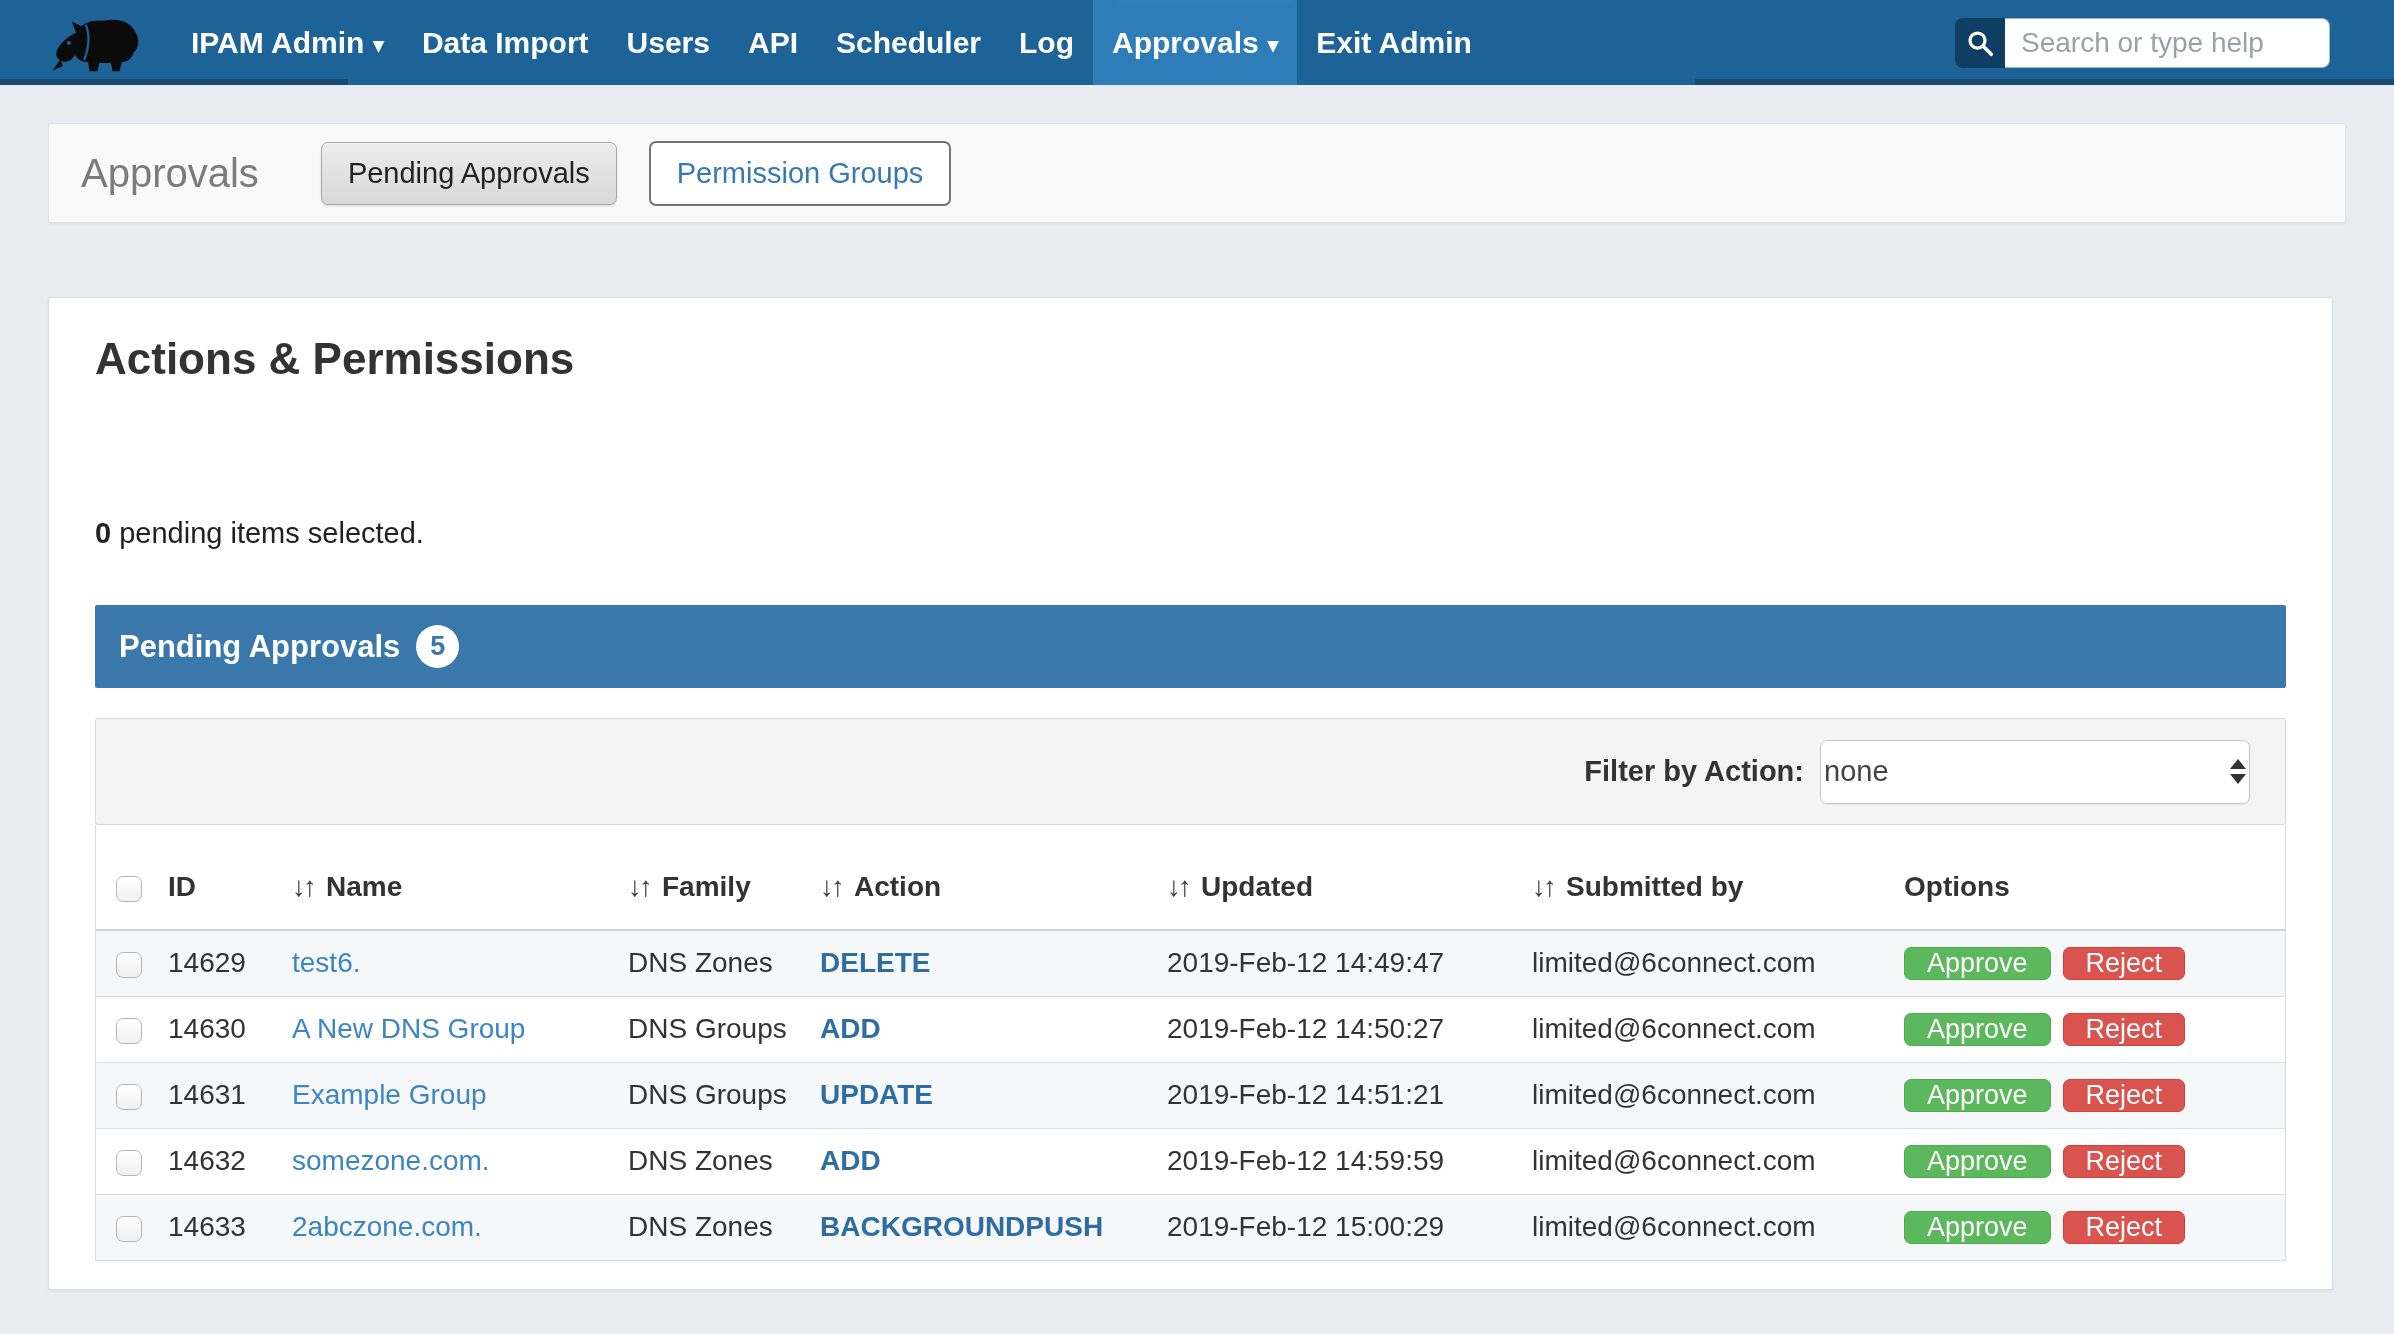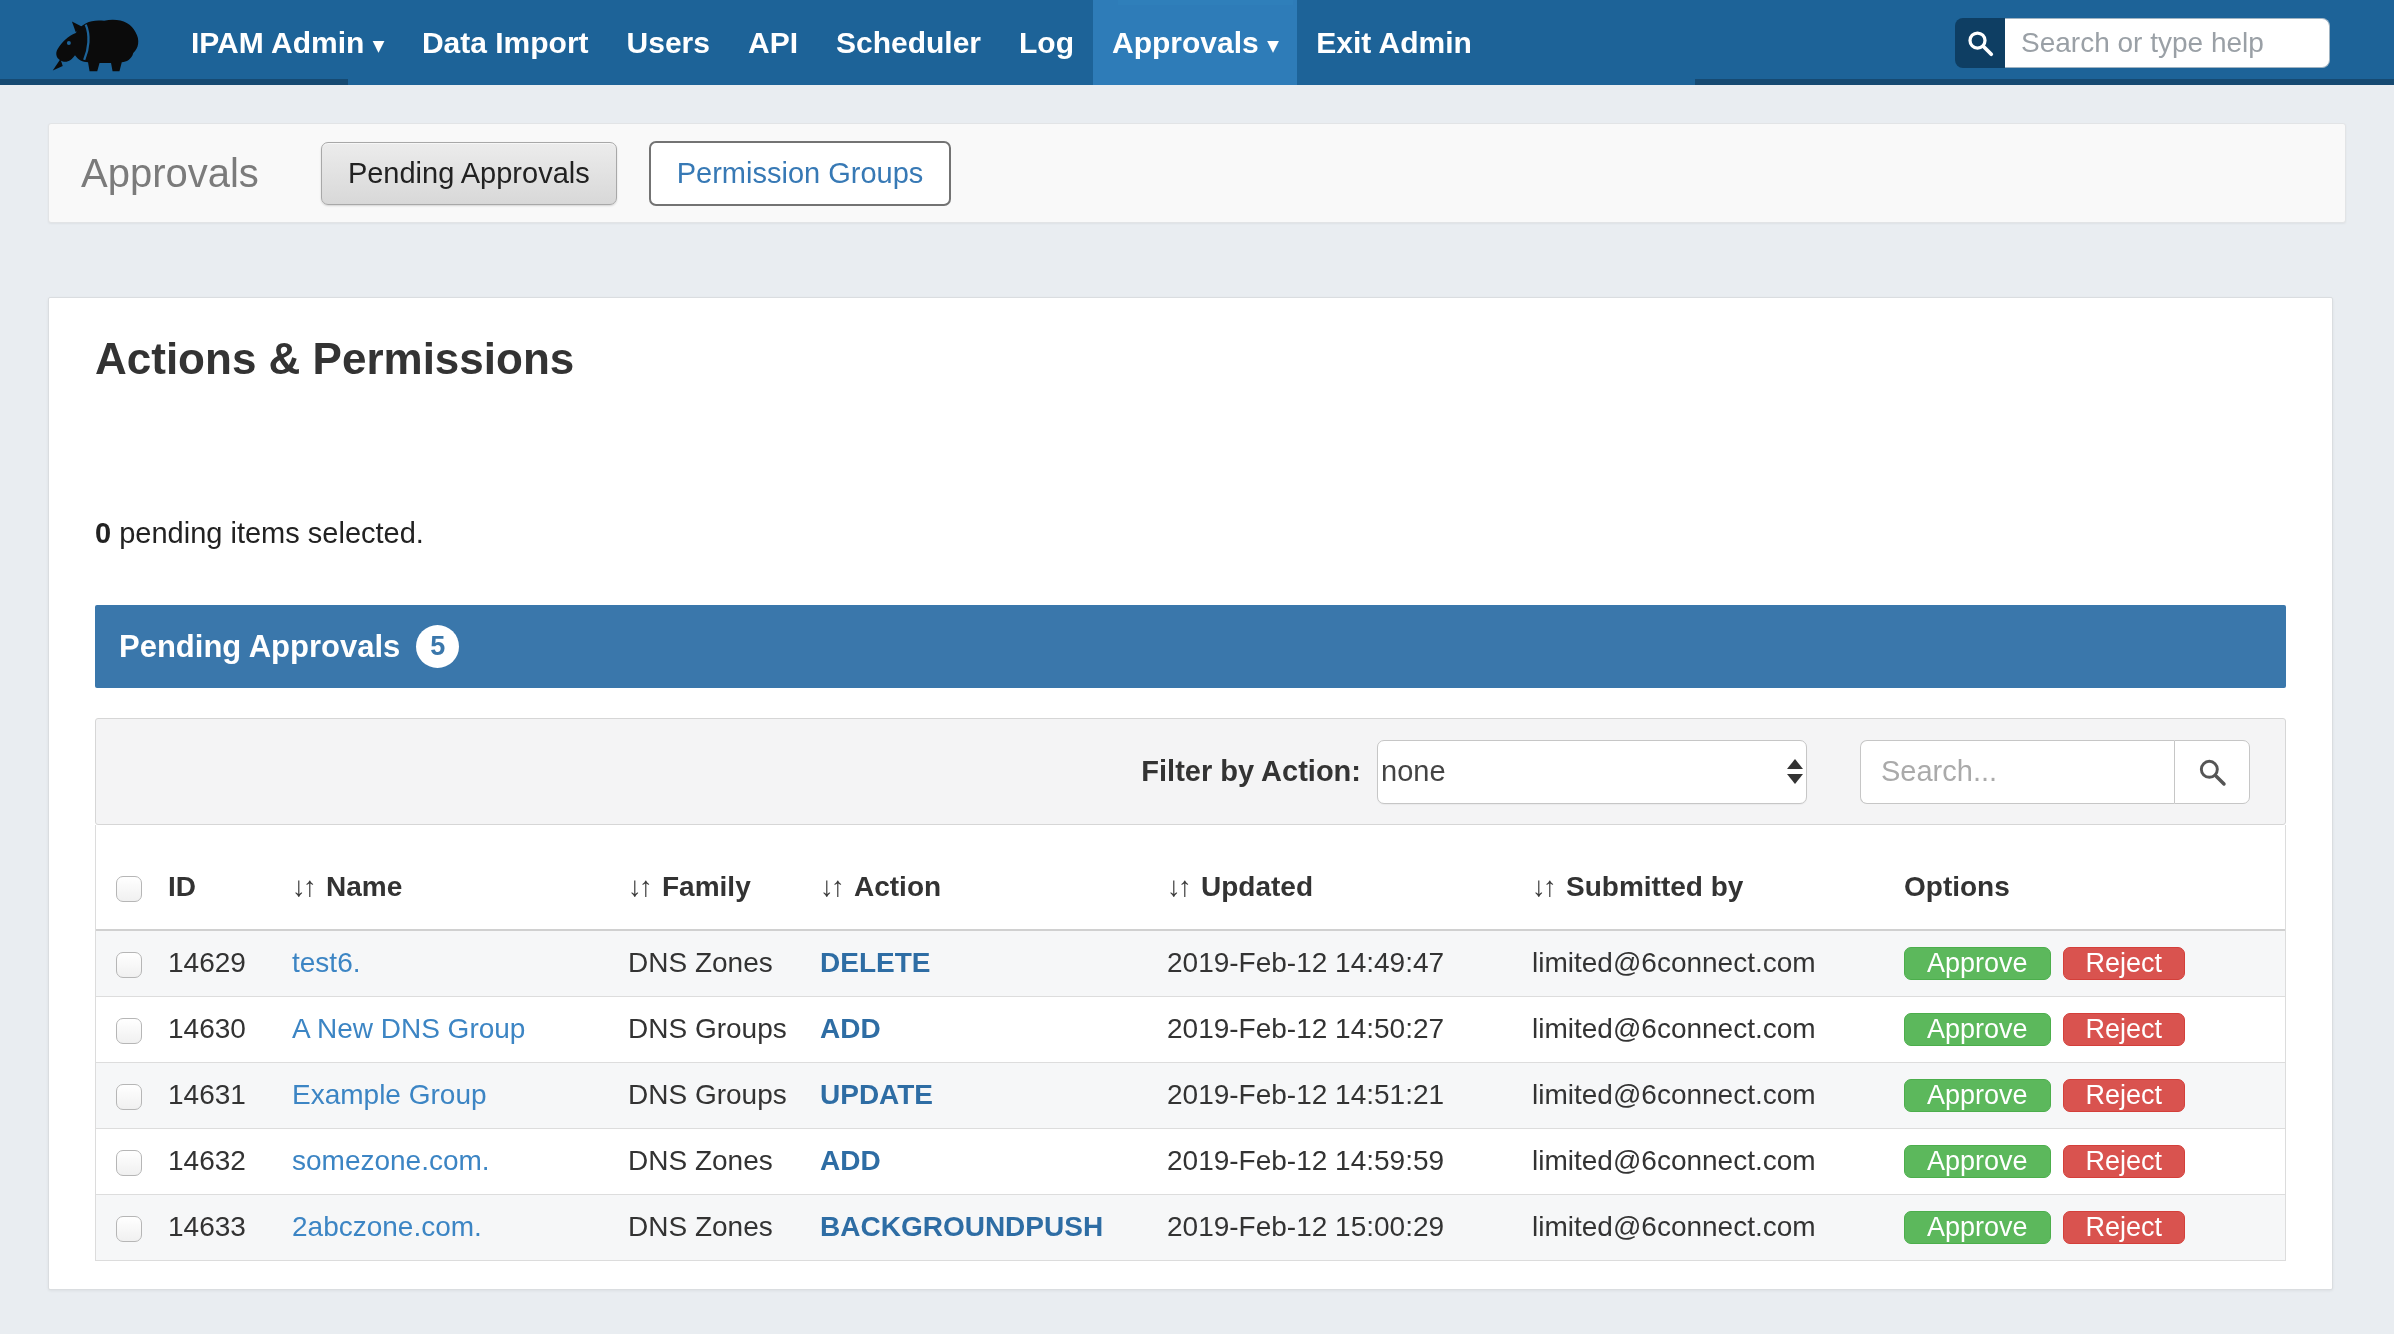--- a/index.html
+++ b/index.html
@@ -298,29 +298,20 @@
   </div>
 
   <div class="filter-bar">
     <span class="filter-label">Filter by Action:</span>
     <div class="select-box">
       <span>none</span>
       <span class="arrows">
         <span class="tri-up"></span>
           <span class="tri-down"></span>
       </span>
-    </div>
-    <div class="table-search">
-      <input type="text" placeholder="Search..." style="">
-      <div class="search-btn">
-        <svg width="32" height="32" viewBox="0 0 24 24">
-          <circle cx="10" cy="10" r="6" fill="none" stroke="#555" stroke-width="2.2"></circle>
-          <line x1="14.6" y1="14.6" x2="21" y2="21" stroke="#555" stroke-width="2.6" stroke-linecap="round"></line>
-        </svg>
-      </div>
     </div>
   </div>
 
   <div class="table-wrap">
     <table>
       <colgroup>
         <col class="c-cb">
           <col class="c-id">
           <col class="c-name">
           <col class="c-fam">

